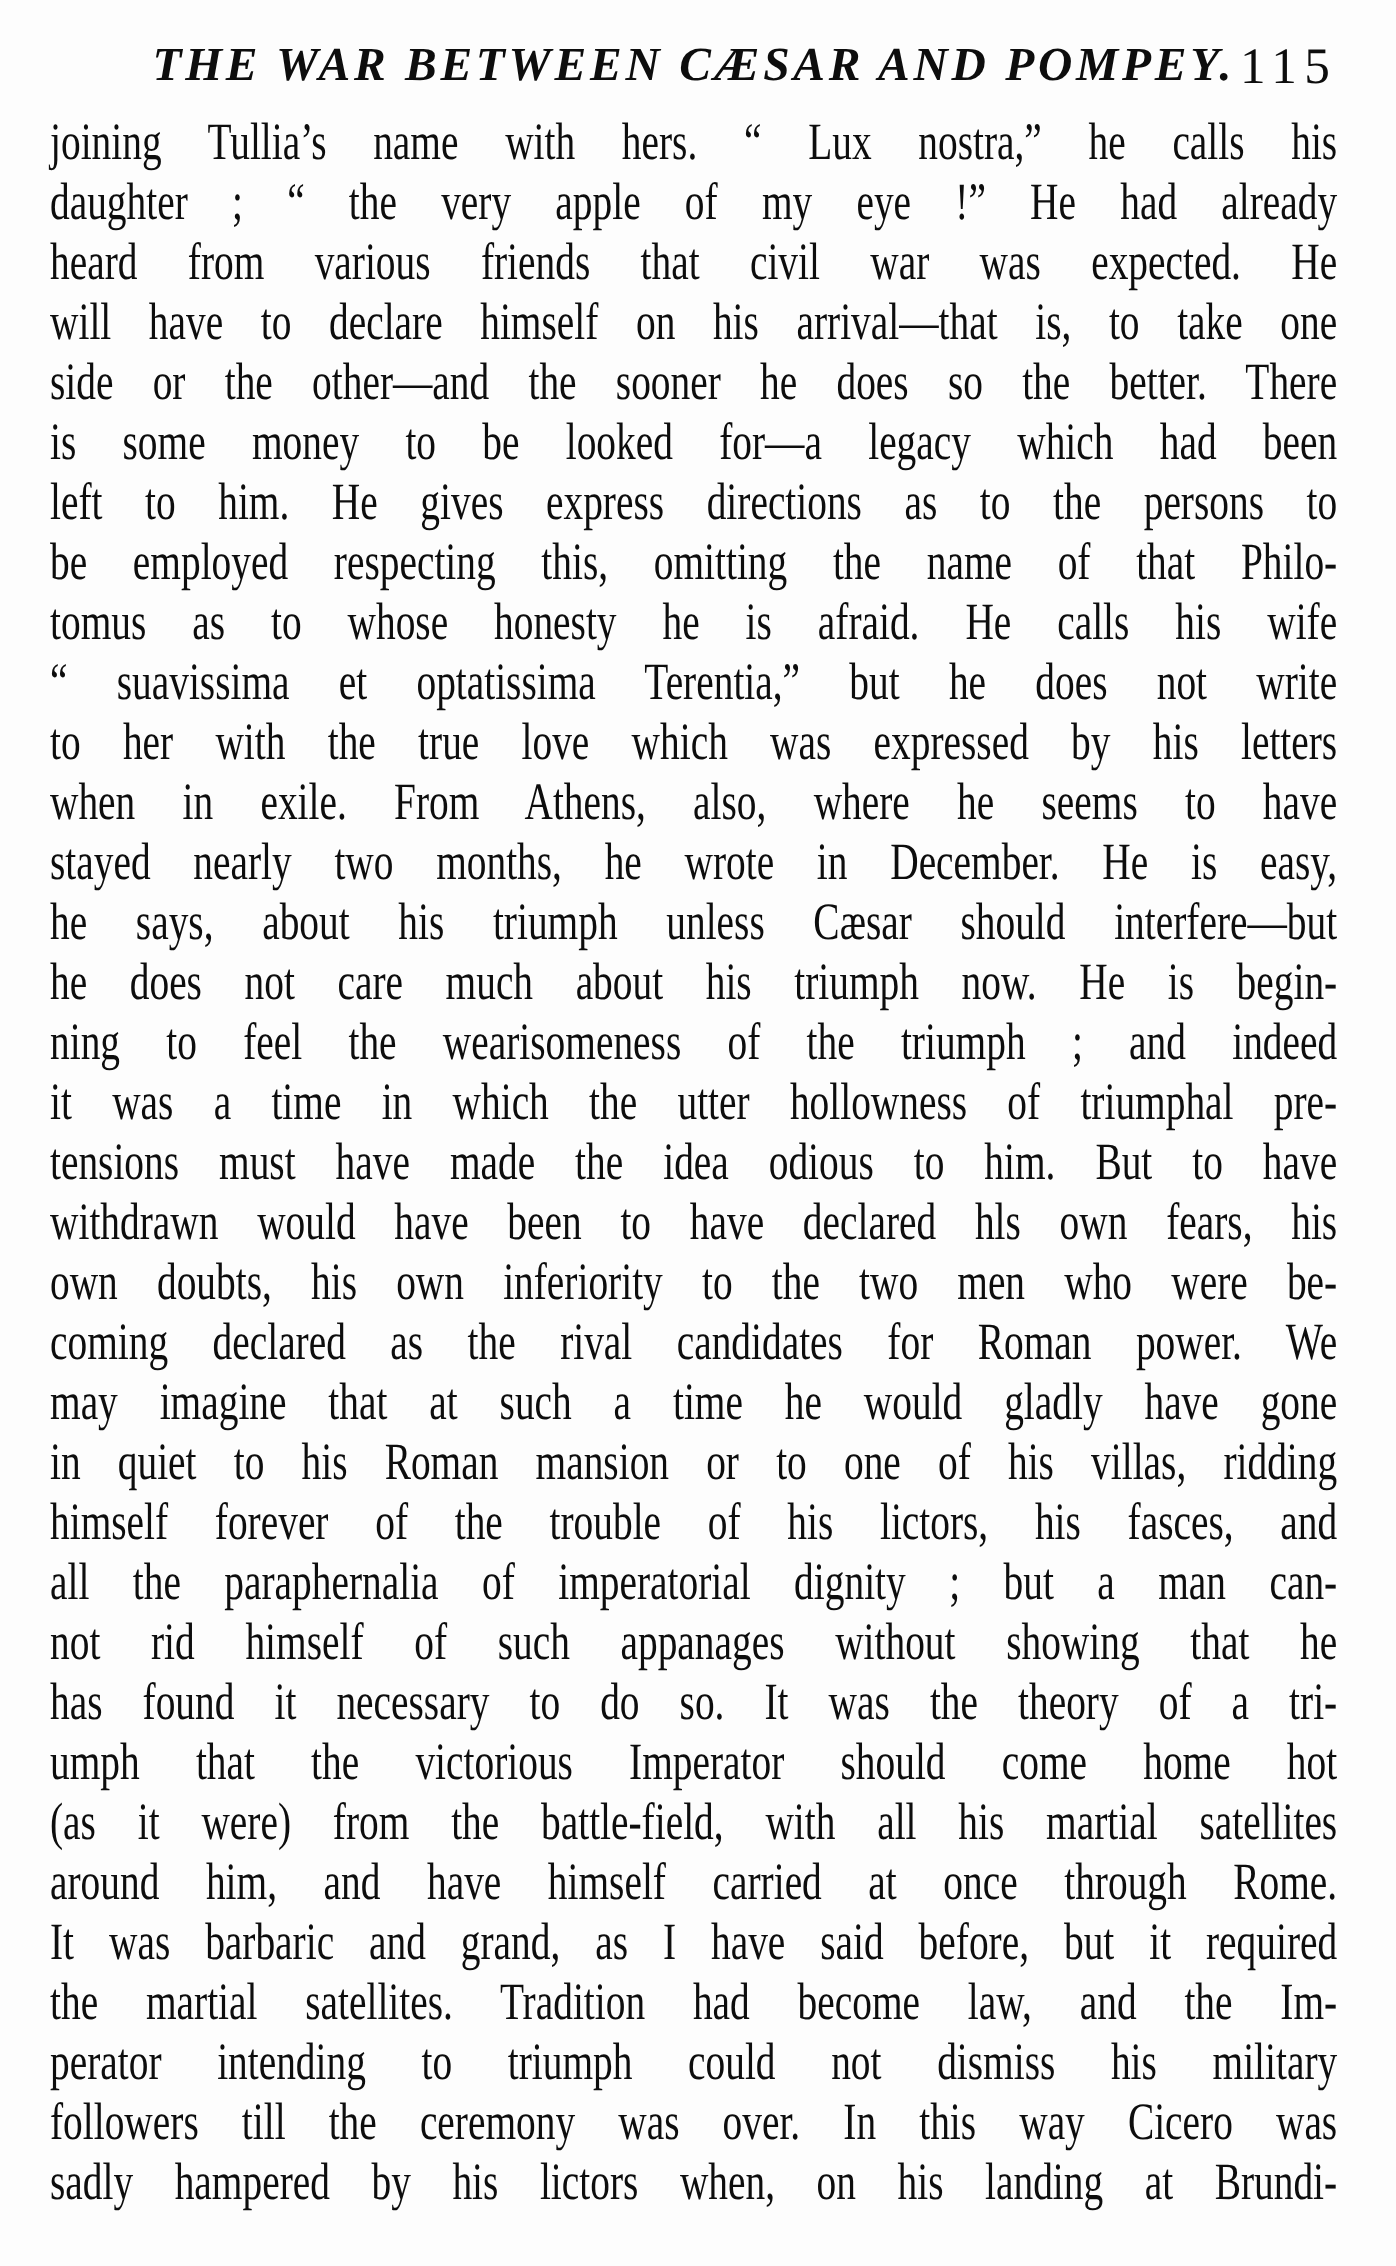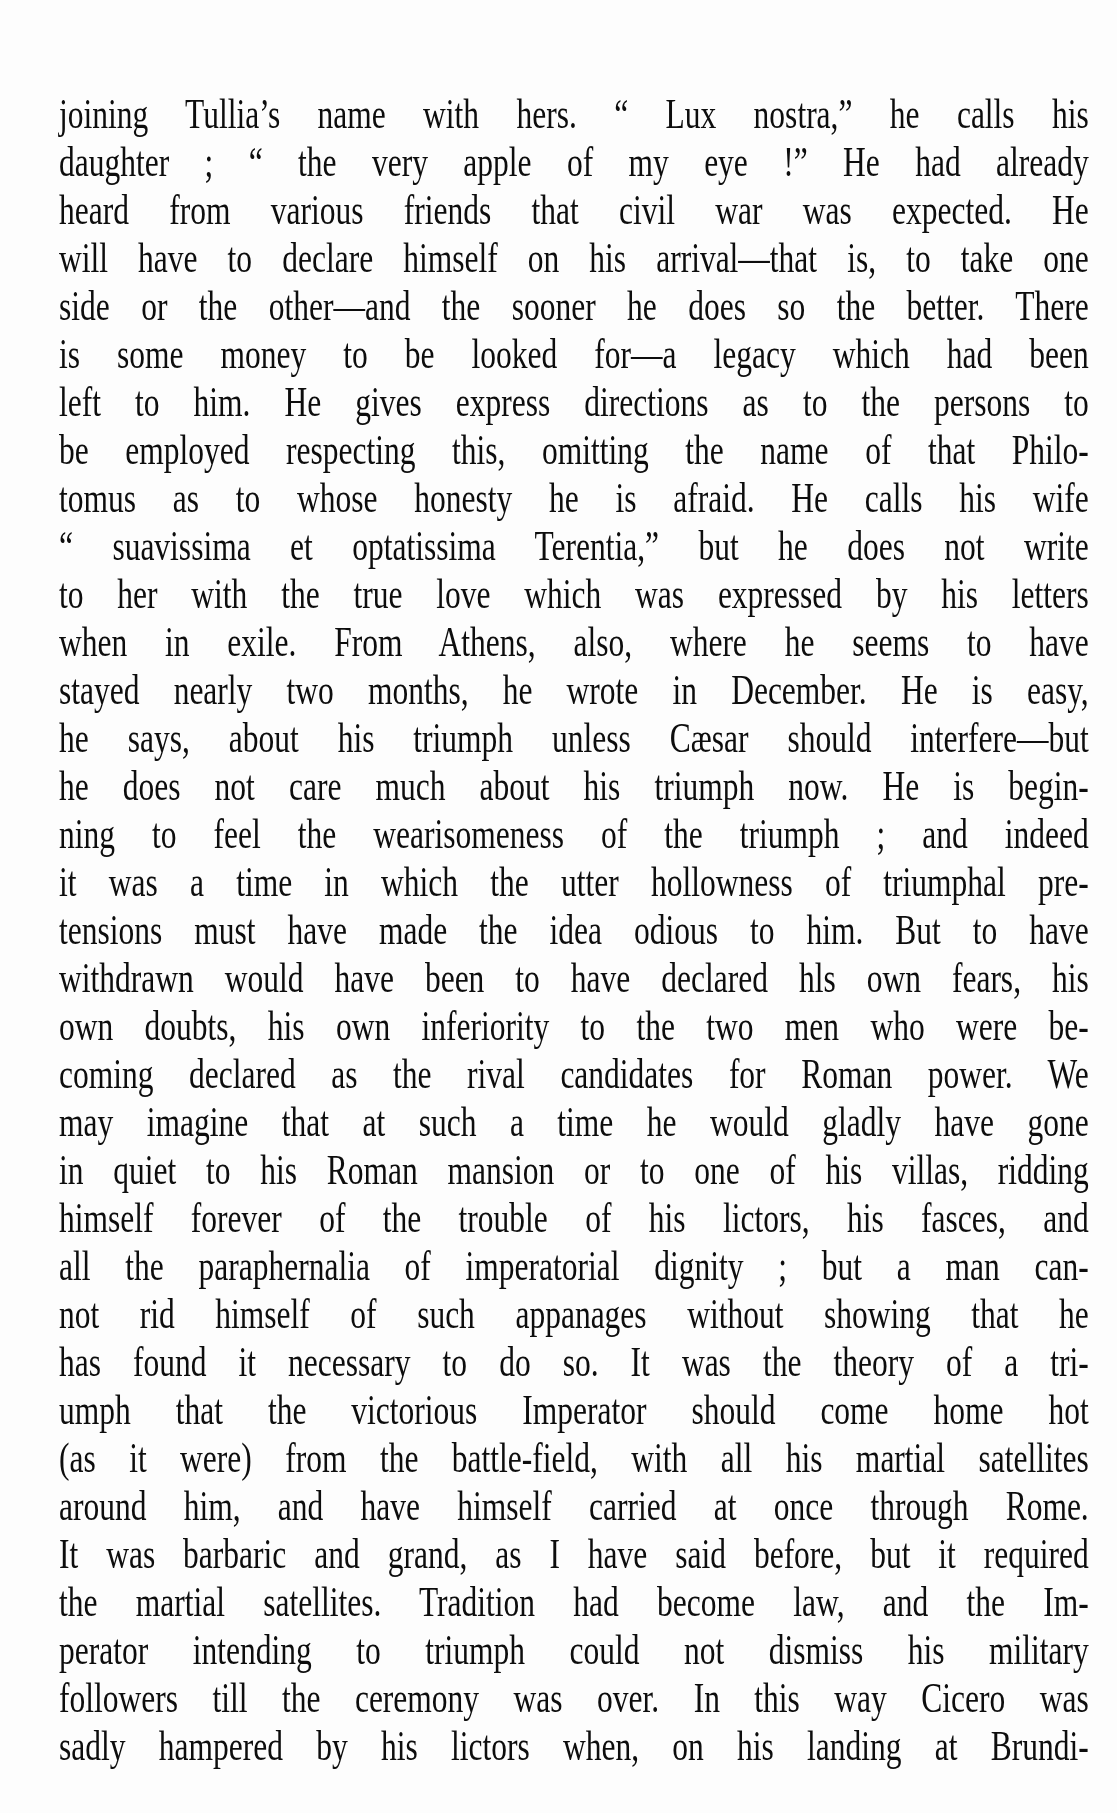--- a/index.html
+++ b/index.html
@@ -38,38 +38,41 @@
     top: -2px;
     font-size: 41px;
     letter-spacing: 6px;
     font-style: normal;
   }
   .text-block {
     position: absolute;
     top: 90px;
     left: 40px;
     width: 1030px;
-    margin-left: 19px;
   }
   .text-line {
     width: 1373px;               
     transform: scaleX(0.75);
     transform-origin: 0 0;
     font-size: 42px;
     line-height: 48px;
     height: 48px;
     text-align: justify;
     text-align-last: justify;
     overflow: visible;
   }
 </style>
 </head>
 <body>
 
 <div class="page">
+  <div class="header">
+    <span class="running-title">THE WAR BETWEEN CÆSAR AND POMPEY.</span>
+    <span class="page-number">115</span>
+  </div>
   <div class="text-block">
       <div class="text-line">joining Tullia’s name with hers.  “ Lux nostra,” he calls his</div>
       <div class="text-line">daughter ; “ the very apple of my eye !”  He had already</div>
       <div class="text-line">heard from various friends that civil war was expected.  He</div>
       <div class="text-line">will have to declare himself on his arrival—that is, to take one</div>
       <div class="text-line">side or the other—and the sooner he does so the better.  There</div>
       <div class="text-line">is some money to be looked for—a legacy which had been</div>
       <div class="text-line">left to him.  He gives express directions as to the persons to</div>
       <div class="text-line">be employed respecting this, omitting the name of that Philo-</div>
       <div class="text-line">tomus as to whose honesty he is afraid.  He calls his wife</div>

